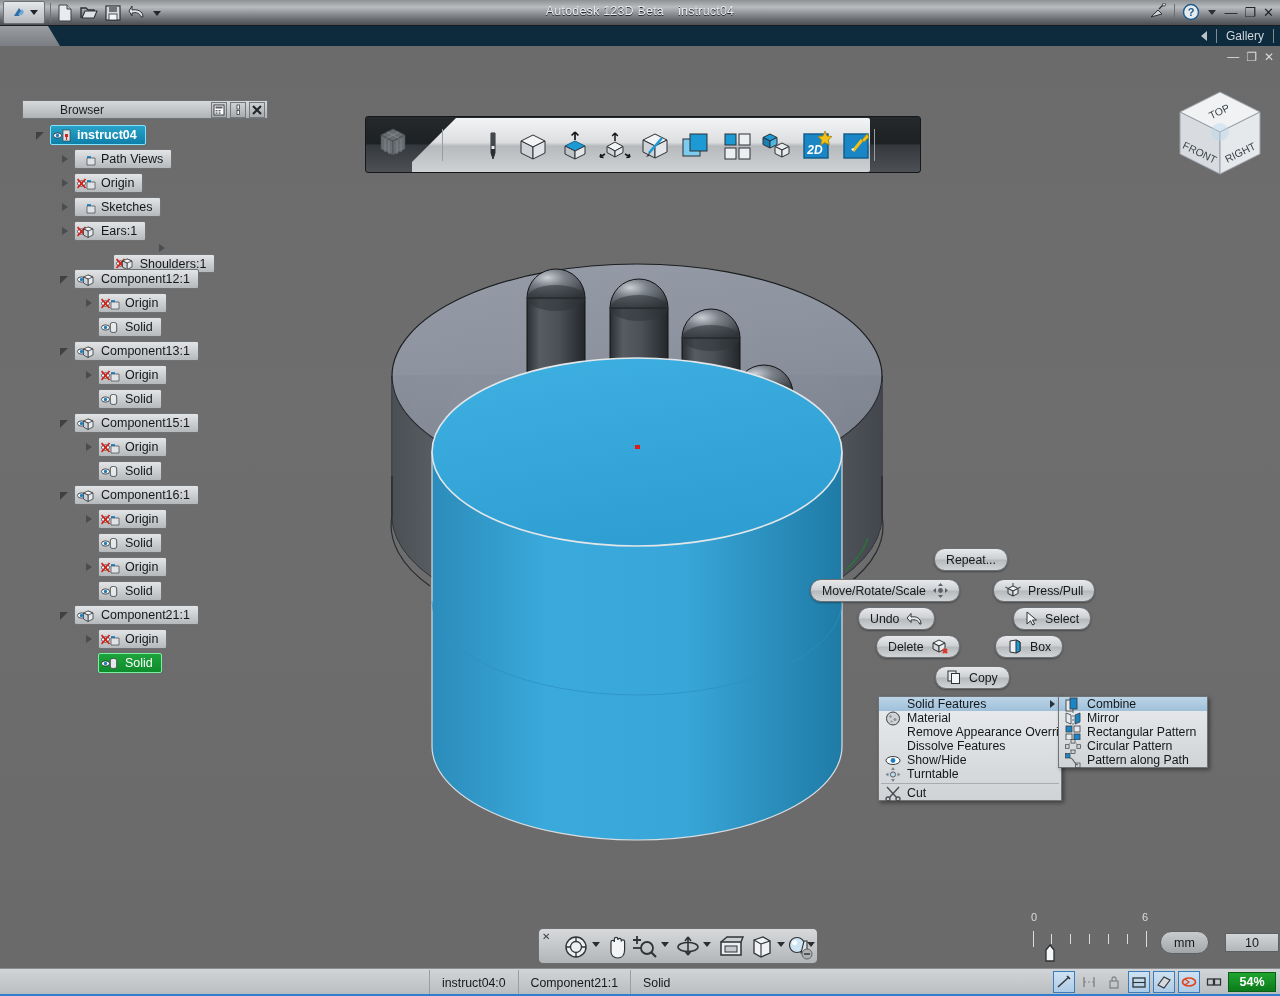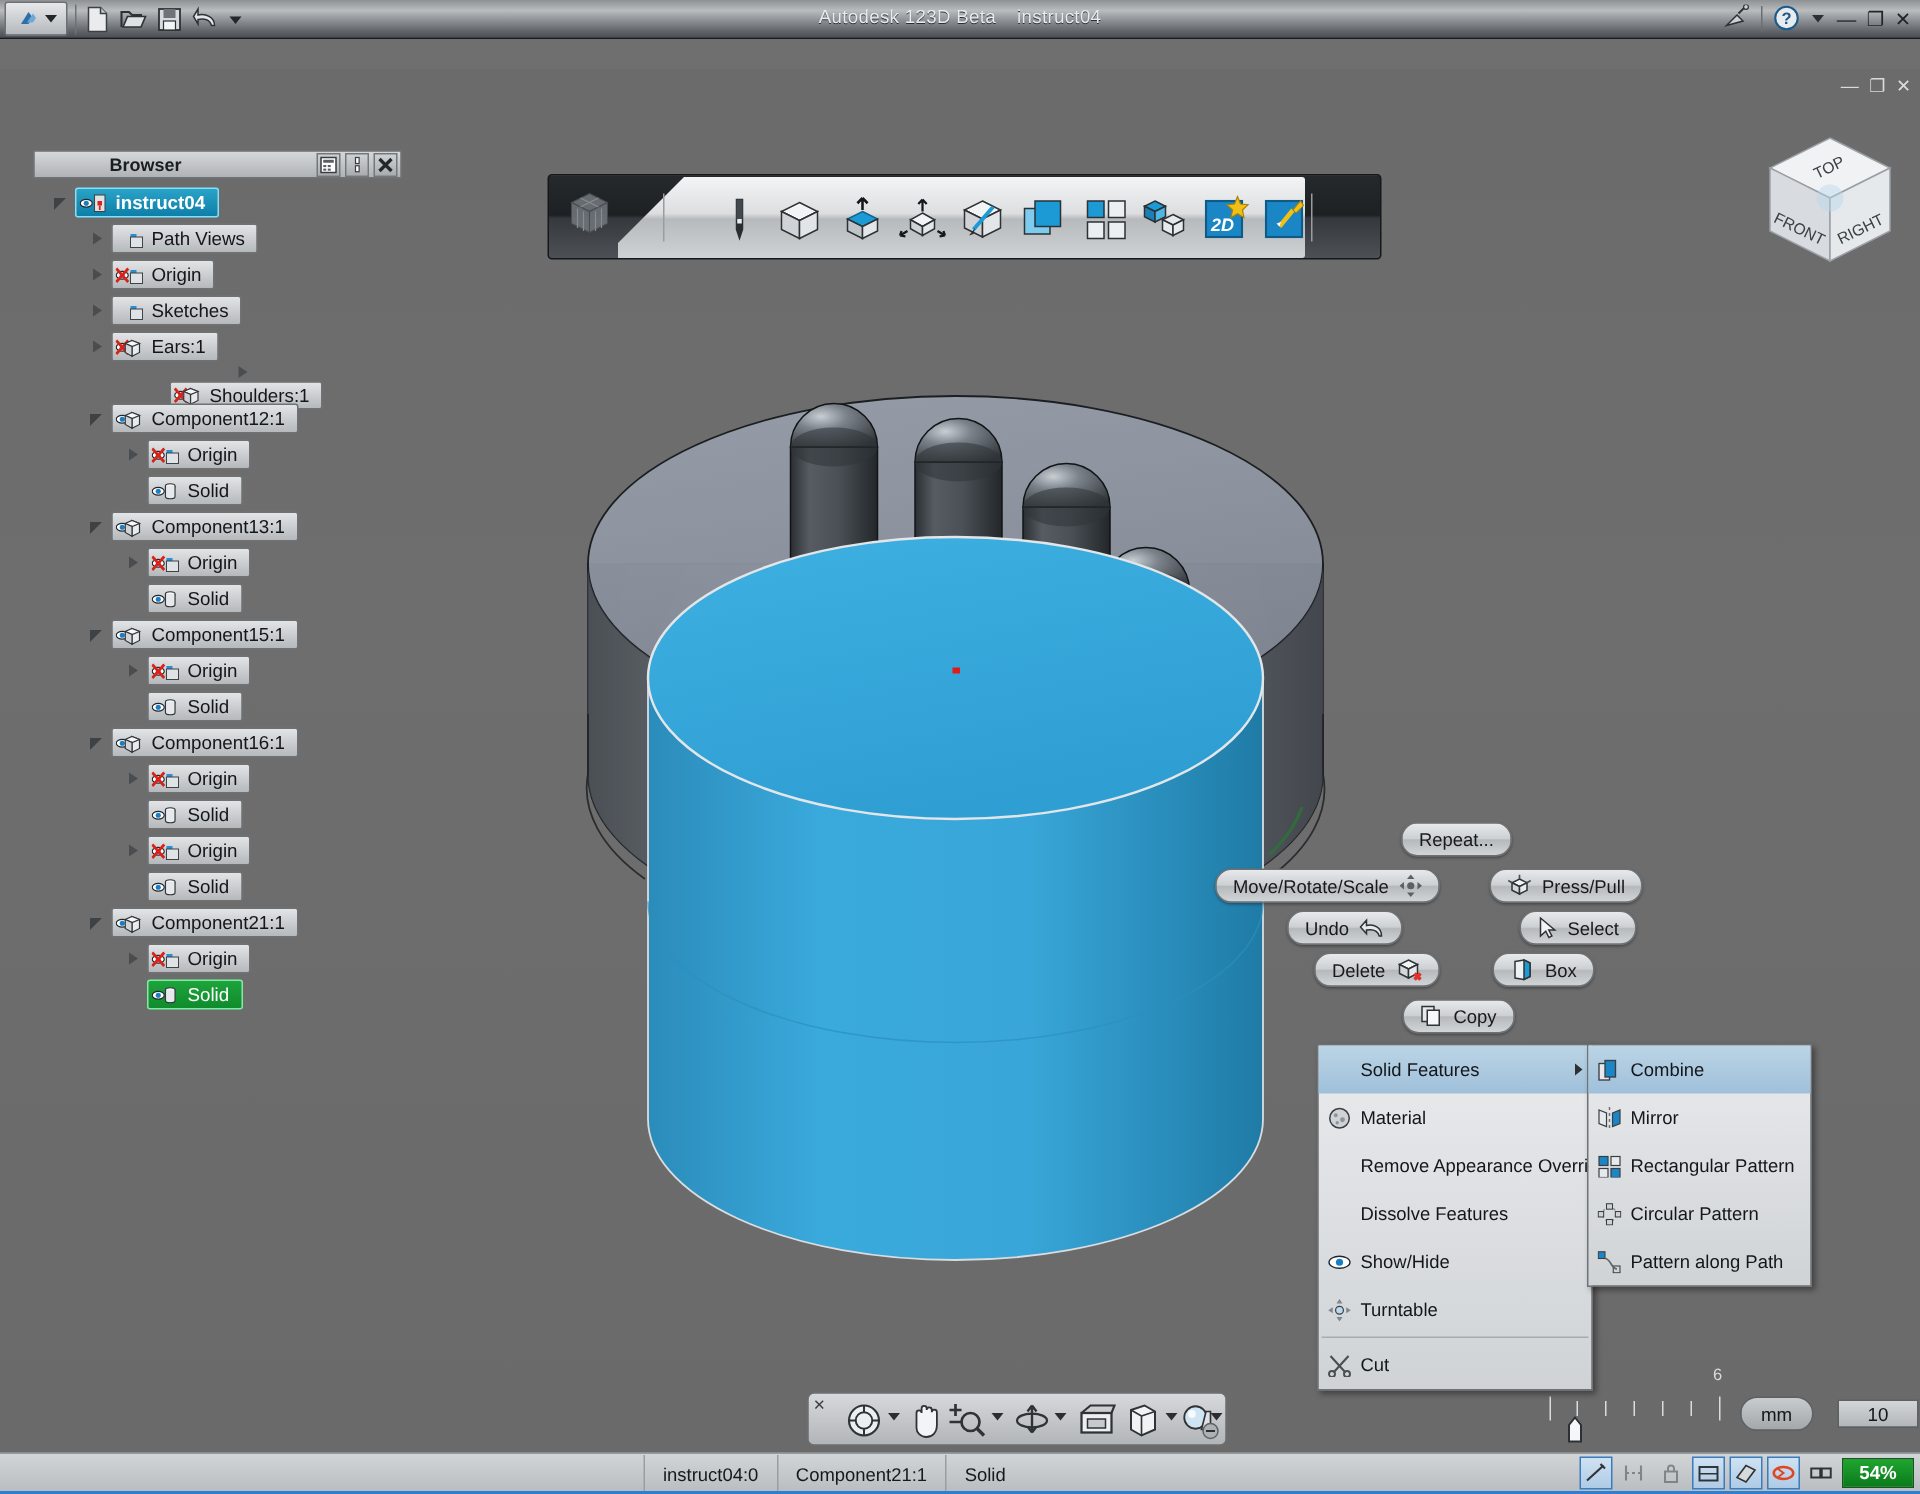--- a/index.html
+++ b/index.html
@@ -70,21 +70,21 @@
   
   .browser{
     position:absolute; left:22px; top:54px; width:246px; z-index:30;
   }
   .browser-head{
     position:relative; width:246px; height:19px;
     background:linear-gradient(to bottom,#d6d8da,#b0b3b6);
     border:1px solid #6f7376;
     display:flex;align-items:center;
   }
-  .browser-head .t{ font-weight:bold; font-size:12px; color:#1b1e21; margin-left:24px;padding-left:26px;}
+  .browser-head .t{ font-weight:normal; font-size:12px; color:#1b1e21; margin-left:11px;padding-left:26px;}
   .browser-head .hbtns{position:absolute;right:2px;top:1px;display:flex;gap:3px;align-items:center;height:16px;}
   .hbtn{width:16px;height:16px;background:linear-gradient(to bottom,#cfd2d4,#a9acaf);border:1px solid #74787b;
         display:flex;align-items:center;justify-content:center;}
   .tree{ margin-top:4px; }
   .node{
     position:relative; height:24px; display:flex; align-items:center;
   }
   .arr{
     width:11px;height:11px; margin-right:3px; flex:0 0 auto;
     position:relative;
@@ -146,21 +146,21 @@
   .pill svg{flex:0 0 auto;}
 
   
   .ctx{
     position:absolute; z-index:32;
     background:linear-gradient(to bottom,#e9ebed,#d0d3d6);
     border:1px solid #6f7376;
     box-shadow:2px 2px 4px rgba(0,0,0,.4);
   }
   .ctx-item{
-    height:32px; display:flex; align-items:center; gap:6px;
+    height:14px; display:flex; align-items:center; gap:6px;
     padding:0 10px 0 6px; color:#14171a; font-size:12.3px; white-space:nowrap;
     position:relative;
   }
   .ctx-item .ic{width:16px;height:15px;flex:0 0 auto;display:inline-block;}
   .ctx-item.hl{
     background:linear-gradient(to bottom,#bcd4e6,#9fc0da);
   }
   .ctx-sep{height:1px;background:#a9acaf;margin:2px 2px;}
   .ctx-arrow{position:absolute;right:6px;width:0;height:0;
     border-left:5px solid #2c3033;border-top:4px solid transparent;border-bottom:4px solid transparent;}
@@ -274,20 +274,29 @@
       </svg>
       <svg width="10" height="10" viewBox="0 0 10 10">
           <path d="M1 3 h8 l-4 5 z" fill="#2c3033"></path>
         </svg>
       <span class="tb-wc">—</span>
       <span class="tb-wc">❐</span>
       <span class="tb-wc">✕</span>
     </div>
   </div>
 
+  <div class="tabstrip">
+    <div class="leftwedge"></div>
+    <div class="gallery">
+      <div class="gal-arrow"></div>
+      <div class="gal-bar"></div>
+      <span>Gallery</span>
+      <div class="gal-bar"></div>
+    </div>
+  </div>
 
   <div class="canvas">
 
     <div class="doc-wincontrols">
       <span>—</span>
       <span>❐</span>
       <span>✕</span>
     </div>
 
     <svg width="1280" height="922" style="position:absolute;left:0;top:0;">

